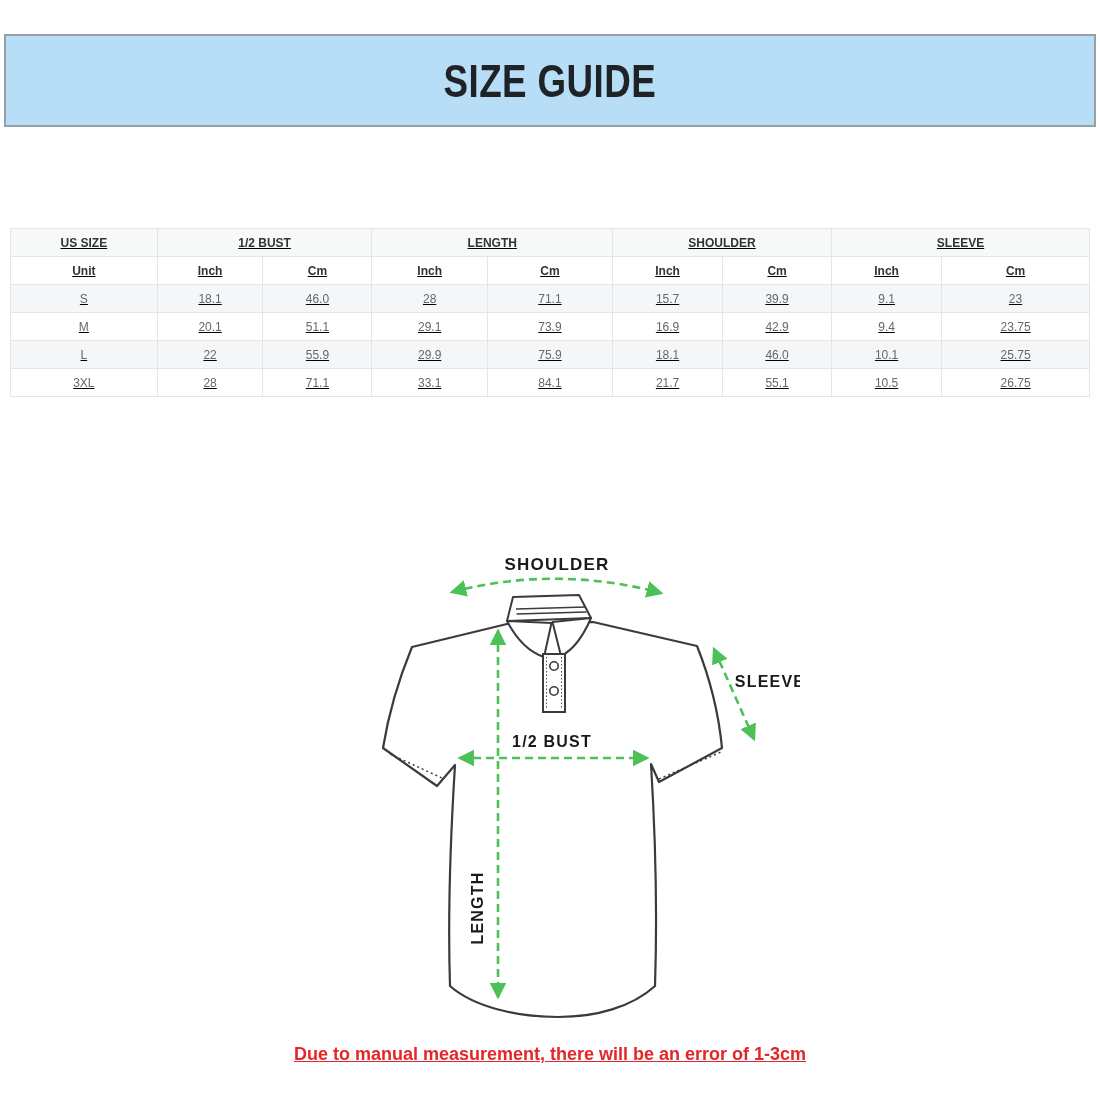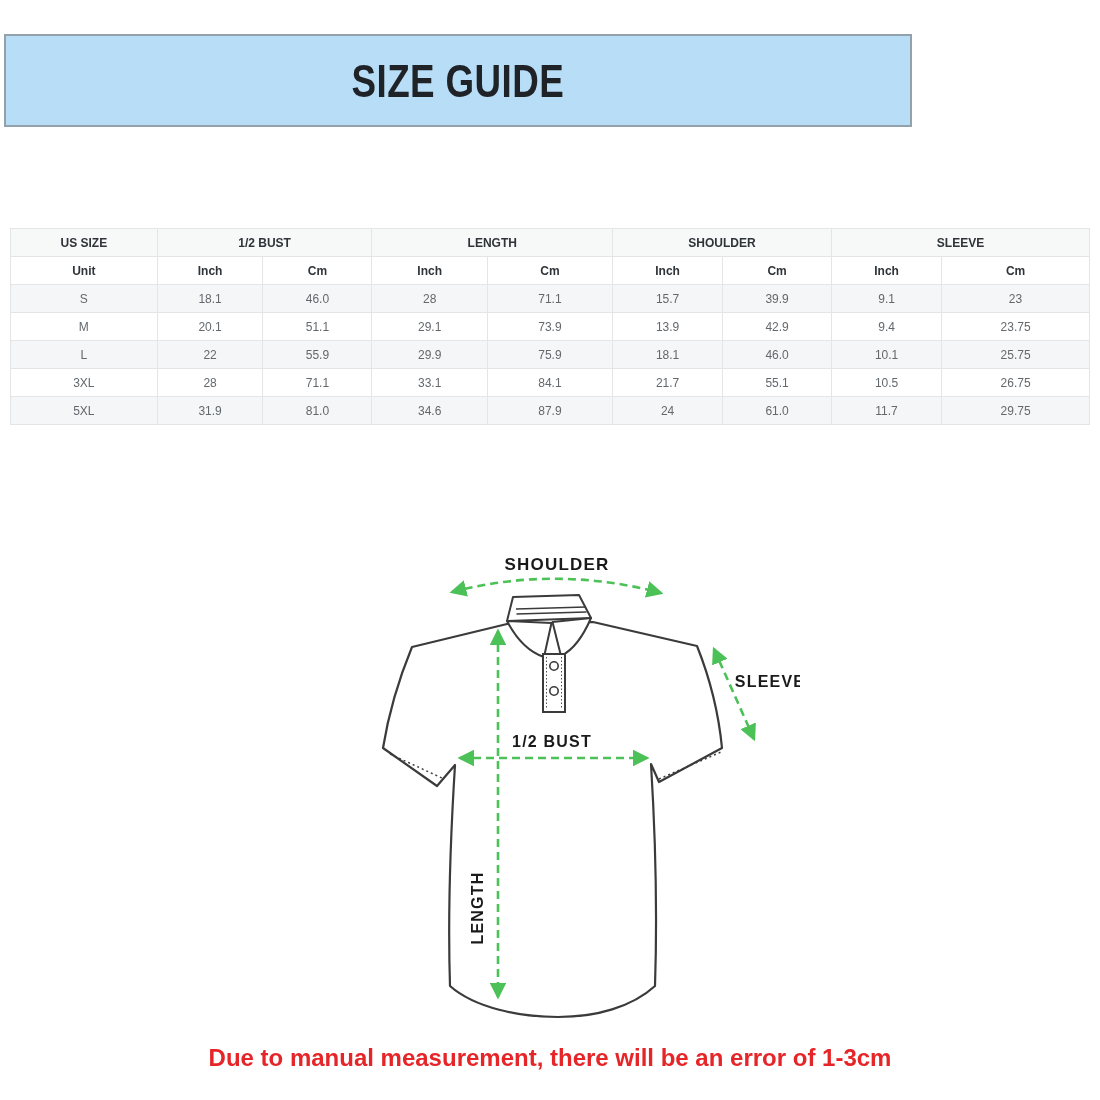--- a/index.html
+++ b/index.html
@@ -5,33 +5,33 @@
   * { margin:0; padding:0; box-sizing:border-box; }
   html,body { background:#ffffff; }
   body {
     width:1100px; height:1100px; position:relative;
     font-family:"Liberation Sans", sans-serif;
     overflow:hidden;
   }
 
   
   .banner {
-    position:absolute; left:4px; top:34px; width:908px; height:93px;
+    position:absolute; left:4px; top:34px; width:1092px; height:93px;
     background:#b7ddf7; border:2px solid #93a1ab;
     display:flex; align-items:center; justify-content:center;
   }
   .banner-title {
     font-size:46px; font-weight:bold; color:#1f2327;
     transform:scaleX(0.8); letter-spacing:0.5px; white-space:nowrap;
   }
 
   
   table.size-table {
     position:absolute; left:10px; top:228px; width:1080px;
-    border-collapse:collapse; table-layout:fixed;
+    border-collapse:collapse; table-layout:fixed;text-decoration:underline;
   }
   .size-table th, .size-table td {
     border:1px solid #e3e5e7; height:28px; text-align:center;
     font-size:12px; vertical-align:middle; padding:0 2px;
   }
   .size-table thead tr.group-row th {
     background:#f7f8f8; font-weight:bold; color:#2f3439;
   }
   .size-table thead tr.unit-row th {
     background:#ffffff; font-weight:bold; color:#2f3439;margin-left:17px;
@@ -47,21 +47,21 @@
   .diagram text {
     font-family:"Liberation Sans", sans-serif;
     font-weight:bold; fill:#1a1a1a; letter-spacing:1.2px;
   }
   .lbl-lg { font-size:17px; }
   .lbl-md { font-size:16px; }
 
   
   .note {
     position:absolute; left:0; top:1044px; width:1100px;
-    text-align:center; font-size:24px; font-weight:bold; color:#e62529;
+    text-align:center; font-size:18px; font-weight:bold; color:#e62529;text-decoration:underline;
   }
 </style>
 </head>
 <body>
 
 <div class="banner">
   <div class="banner-title">SIZE GUIDE</div>
 </div>
 
 <table class="size-table">
@@ -107,21 +107,21 @@
       <td>39.9</td>
       <td>9.1</td>
       <td>23</td>
     </tr>
     <tr>
       <td>M</td>
       <td>20.1</td>
       <td>51.1</td>
       <td>29.1</td>
       <td>73.9</td>
-      <td>13.9</td>
+      <td>16.9</td>
       <td>42.9</td>
       <td>9.4</td>
       <td>23.75</td>
     </tr>
     <tr>
       <td>L</td>
       <td>22</td>
       <td>55.9</td>
       <td>29.9</td>
       <td>75.9</td>
@@ -133,31 +133,20 @@
     <tr>
       <td>3XL</td>
       <td>28</td>
       <td>71.1</td>
       <td>33.1</td>
       <td>84.1</td>
       <td>21.7</td>
       <td>55.1</td>
       <td>10.5</td>
       <td>26.75</td>
-    </tr>
-    <tr>
-      <td>5XL</td>
-      <td>31.9</td>
-      <td>81.0</td>
-      <td>34.6</td>
-      <td>87.9</td>
-      <td>24</td>
-      <td>61.0</td>
-      <td>11.7</td>
-      <td>29.75</td>
     </tr>
   </tbody>
 </table>
 
 <svg class="diagram" viewBox="0 0 420 490">
   <defs>
     <marker id="ah" viewBox="0 0 10 10" refX="8.5" refY="5" markerWidth="6.5" markerHeight="6.5" orient="auto-start-reverse">
       <path d="M0,0 L10,5 L0,10 Z" fill="#4cc157"></path>
     </marker>
   </defs>

